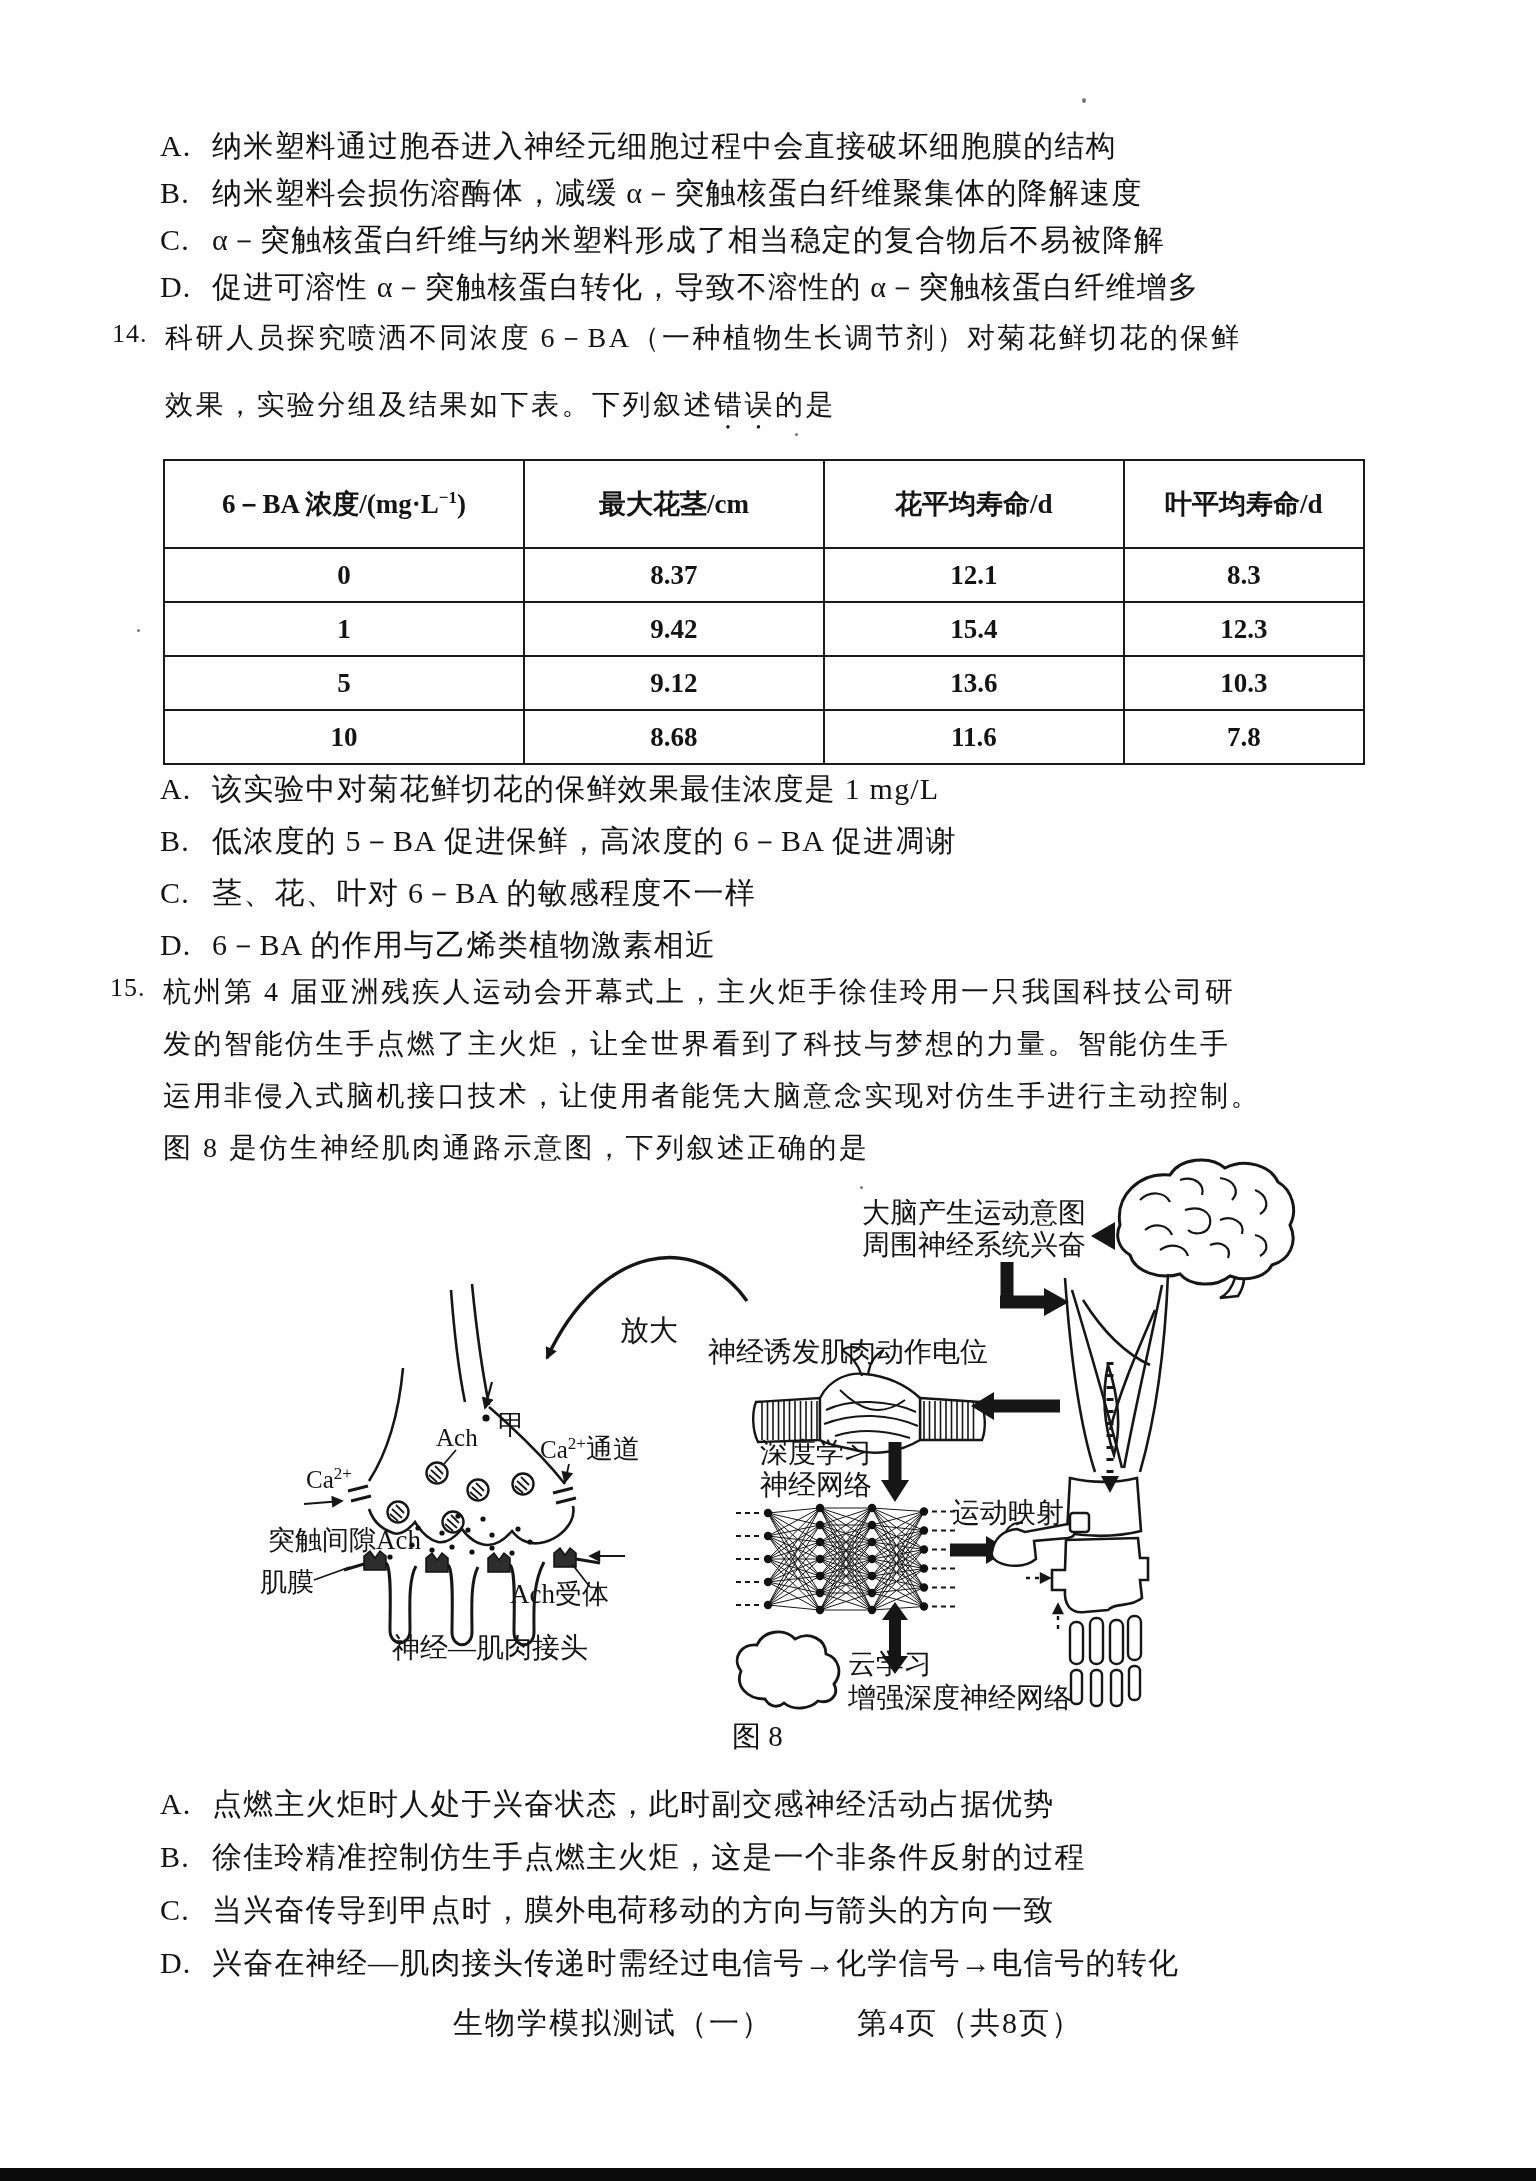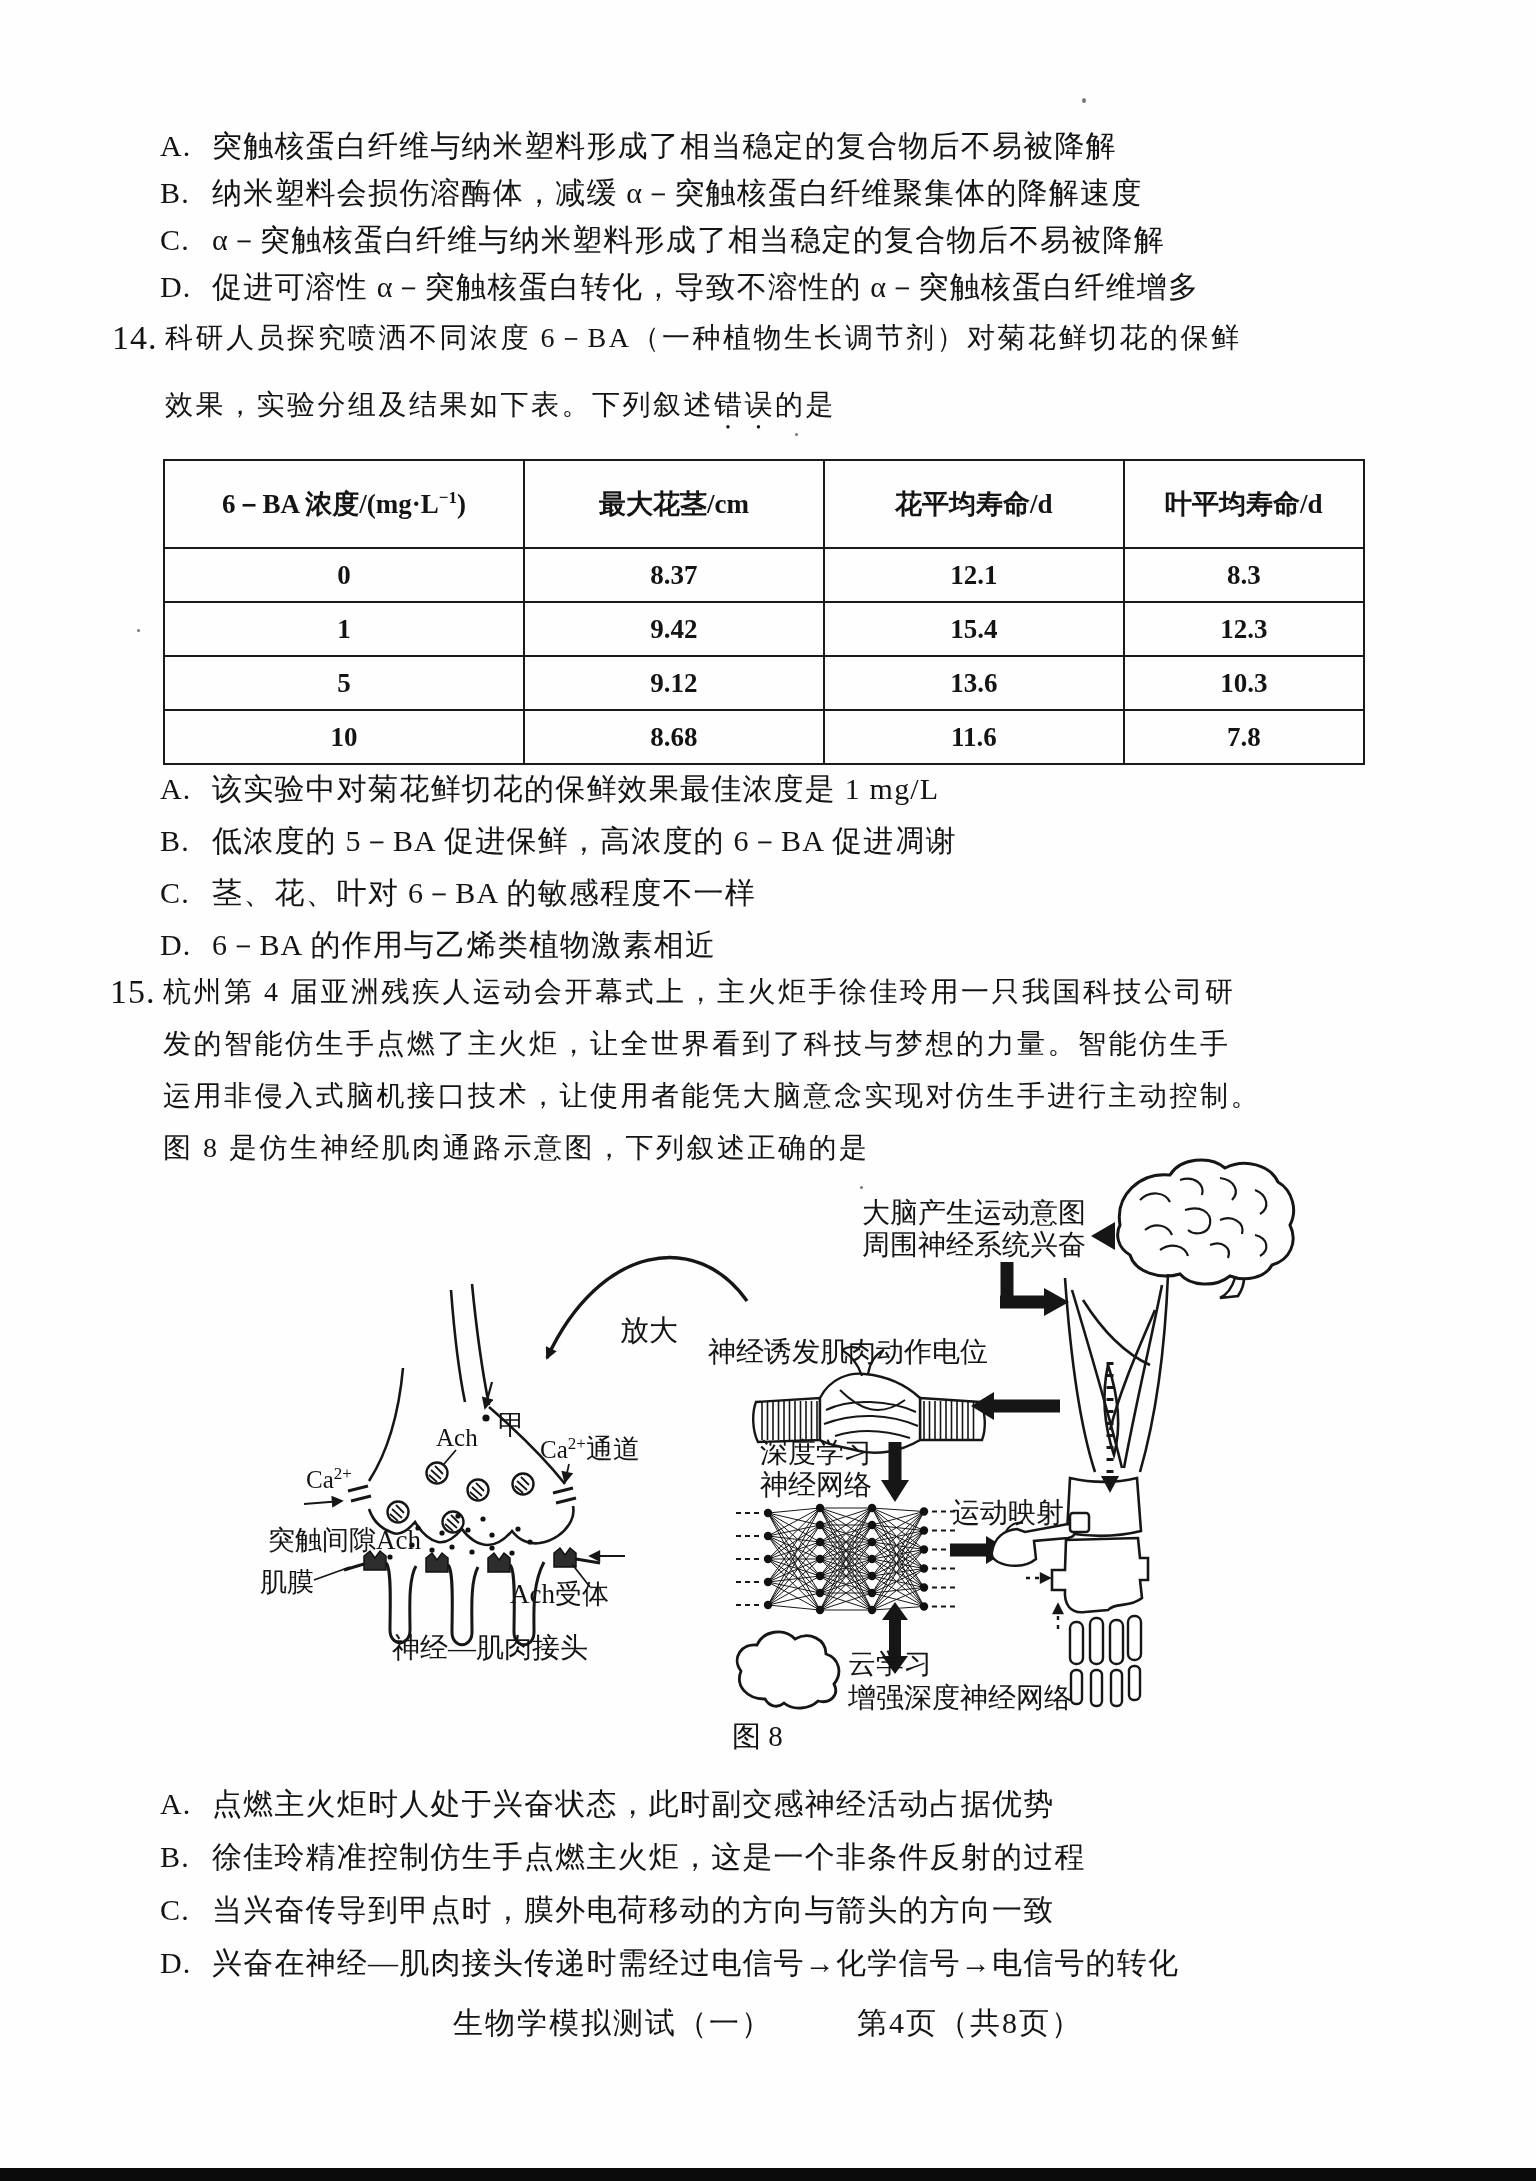--- a/index.html
+++ b/index.html
@@ -1,18 +1,18 @@
 <!DOCTYPE html>
 <html><head>
 <meta charset="utf-8">
 <style>
   html,body{margin:0;padding:0;background:#e8e8e8;}
   .page{position:relative;width:1536px;height:2181px;background:#fefefe;overflow:hidden;
         font-family:"Liberation Serif","DejaVu Serif",serif;color:#141414;}
-  .qnum{position:absolute;font-size:34px;letter-spacing:1px;white-space:nowrap;}
+  .qnum{position:absolute;font-size:26px;letter-spacing:1px;white-space:nowrap;}
   .stemline{position:absolute;font-size:28px;letter-spacing:2.5px;white-space:nowrap;}
   .opt{position:absolute;display:flex;font-size:30px;letter-spacing:1.2px;line-height:36px;white-space:nowrap;}
   .opt .letter{width:52px;flex:0 0 52px;}
   .emph{-webkit-text-emphasis:filled dot #141414;text-emphasis:filled dot #141414;
         -webkit-text-emphasis-position:under right;text-emphasis-position:under right;}
   table.data{position:absolute;left:163px;top:459px;width:1202px;border-collapse:collapse;
              font-size:27px;text-align:center;}
   table.data th,table.data td{border:2px solid #1a1a1a;font-weight:bold;padding:0;}
   table.data thead th{height:86px;}
   table.data td{height:52px;}
@@ -25,21 +25,21 @@
   .bottom-bar{position:absolute;left:0;top:2168px;width:100%;height:13px;background:#0b0b0b;}
   .speck{position:absolute;background:#777;border-radius:50%;}
 </style>
 </head>
 <body>
 
 <div class="page">
 
   <div class="opt" style="left:160px;top:128px">
     <span class="letter">A.</span>
-    <span>突触核蛋白纤维与纳米塑料形成了相当稳定的复合物后不易被降解</span>
+    <span>纳米塑料通过胞吞进入神经元细胞过程中会直接破坏细胞膜的结构</span>
   </div>
   <div class="opt" style="left:160px;top:175px">
     <span class="letter">B.</span>
     <span>纳米塑料会损伤溶酶体，减缓 α－突触核蛋白纤维聚集体的降解速度</span>
   </div>
   <div class="opt" style="left:160px;top:222px">
     <span class="letter">C.</span>
     <span>α－突触核蛋白纤维与纳米塑料形成了相当稳定的复合物后不易被降解</span>
   </div>
   <div class="opt" style="left:160px;top:269px">

